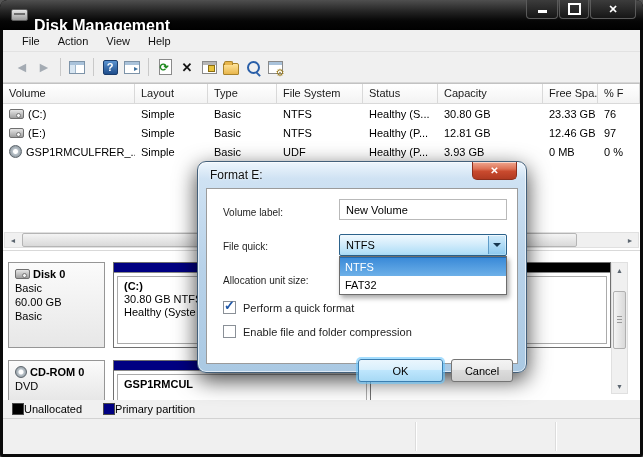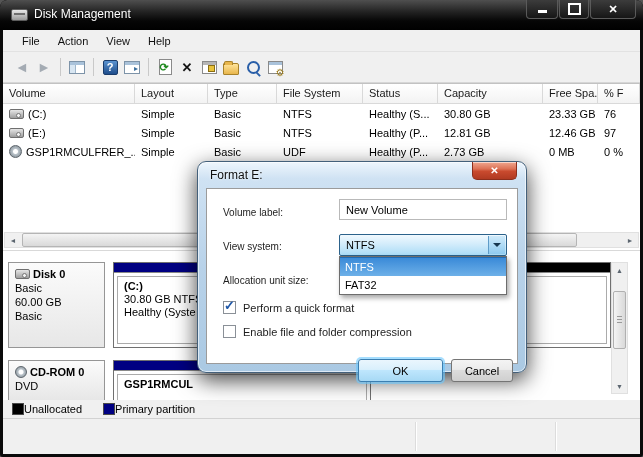--- a/index.html
+++ b/index.html
@@ -7,22 +7,22 @@
   .screen { position:relative; width:643px; height:457px; background:#0a0a0a;
             overflow:hidden; border-radius:7px 7px 3px 3px; }
 
   
   .titlebar { position:absolute; left:0; top:0; right:0; height:30px;
     background:linear-gradient(180deg,#4f4f4f 0%,#222 40%,#060606 70%,#000 100%);
     border-radius:7px 7px 0 0; }
   .title-icon { position:absolute; left:11; left:11px; top:9px; width:17px; height:12px;
     background:linear-gradient(180deg,#e8e8e8,#9a9a9a); border:1px solid #5c5c5c; border-radius:2px; }
   .title-icon::after { content:""; position:absolute; left:2px; top:3px; width:11px; height:2px; background:#6e6e6e; }
-  .title-text { position:absolute; left:34px; top:7px; color:#fff; font-size:12px;
-    text-shadow:0 1px 2px #000; }
+  .title-text { position:absolute; left:34px; top:17px; color:#fff; font-size:16px;
+    text-shadow:0 1px 2px #000;font-weight:bold; }
   .win-controls { position:absolute; right:7px; top:0; display:flex; }
   .win-btn { height:19px; margin-left:1px; background:linear-gradient(180deg,#3c3c3c,#161616);
     border:1px solid #5a5a5a; border-top:none; border-radius:0 0 4px 4px;
     color:#fff; display:flex; align-items:center; justify-content:center; }
   .win-btn.min { width:32px; } .win-btn.max { width:30px; } .win-btn.close { width:46px; }
   .win-btn.min::before { content:""; width:9px; height:3px; background:#fff; margin-top:4px; }
   .win-btn.max::before { content:""; width:9px; height:8px; border:2px solid #fff; }
   .win-btn.close::before { content:"\2715"; font-size:11px; font-weight:bold; }
 
   
@@ -262,21 +262,21 @@
     </div>
     <div class="vrow">
       <div class="cell w0 c-volume">
           <span class="ic-disc"></span>
           <span>GSP1RMCULFRER_...</span>
         </div>
       <div class="cell w1">Simple</div>
       <div class="cell w2">Basic</div>
       <div class="cell w3">UDF</div>
       <div class="cell w4">Healthy (P...</div>
-      <div class="cell w5">2.73 GB</div>
+      <div class="cell w5">3.93 GB</div>
       <div class="cell w6">0 MB</div>
       <div class="cell w7">0 %</div>
     </div>
   </div>
 
   <div class="hscroll">
     <div class="hs-arrow hs-left"></div>
     <div class="hs-thumb"></div>
     <div class="hs-arrow hs-right"></div>
   </div>
@@ -341,21 +341,21 @@
   </div>
 
   <div class="dialog">
     <div class="dlg-title">Format E:</div>
     <div class="dlg-close"></div>
     <div class="dlg-body">
 
       <div class="fld-label" style="top:18px;">Volume label:</div>
       <input class="text-input" type="text" value="New Volume" style="">
 
-      <div class="fld-label" style="top:52px;">View system:</div>
+      <div class="fld-label" style="top:52px;">File quick:</div>
       <div class="combo">
         <div class="combo-value">NTFS</div>
         <div class="combo-arrow"></div>
       </div>
 
       <div class="fld-label" style="top:86px;">Allocation unit size:</div>
 
       <div class="droplist">
         <div class="drop-item selected">NTFS</div>
         <div class="drop-item">FAT32</div>

